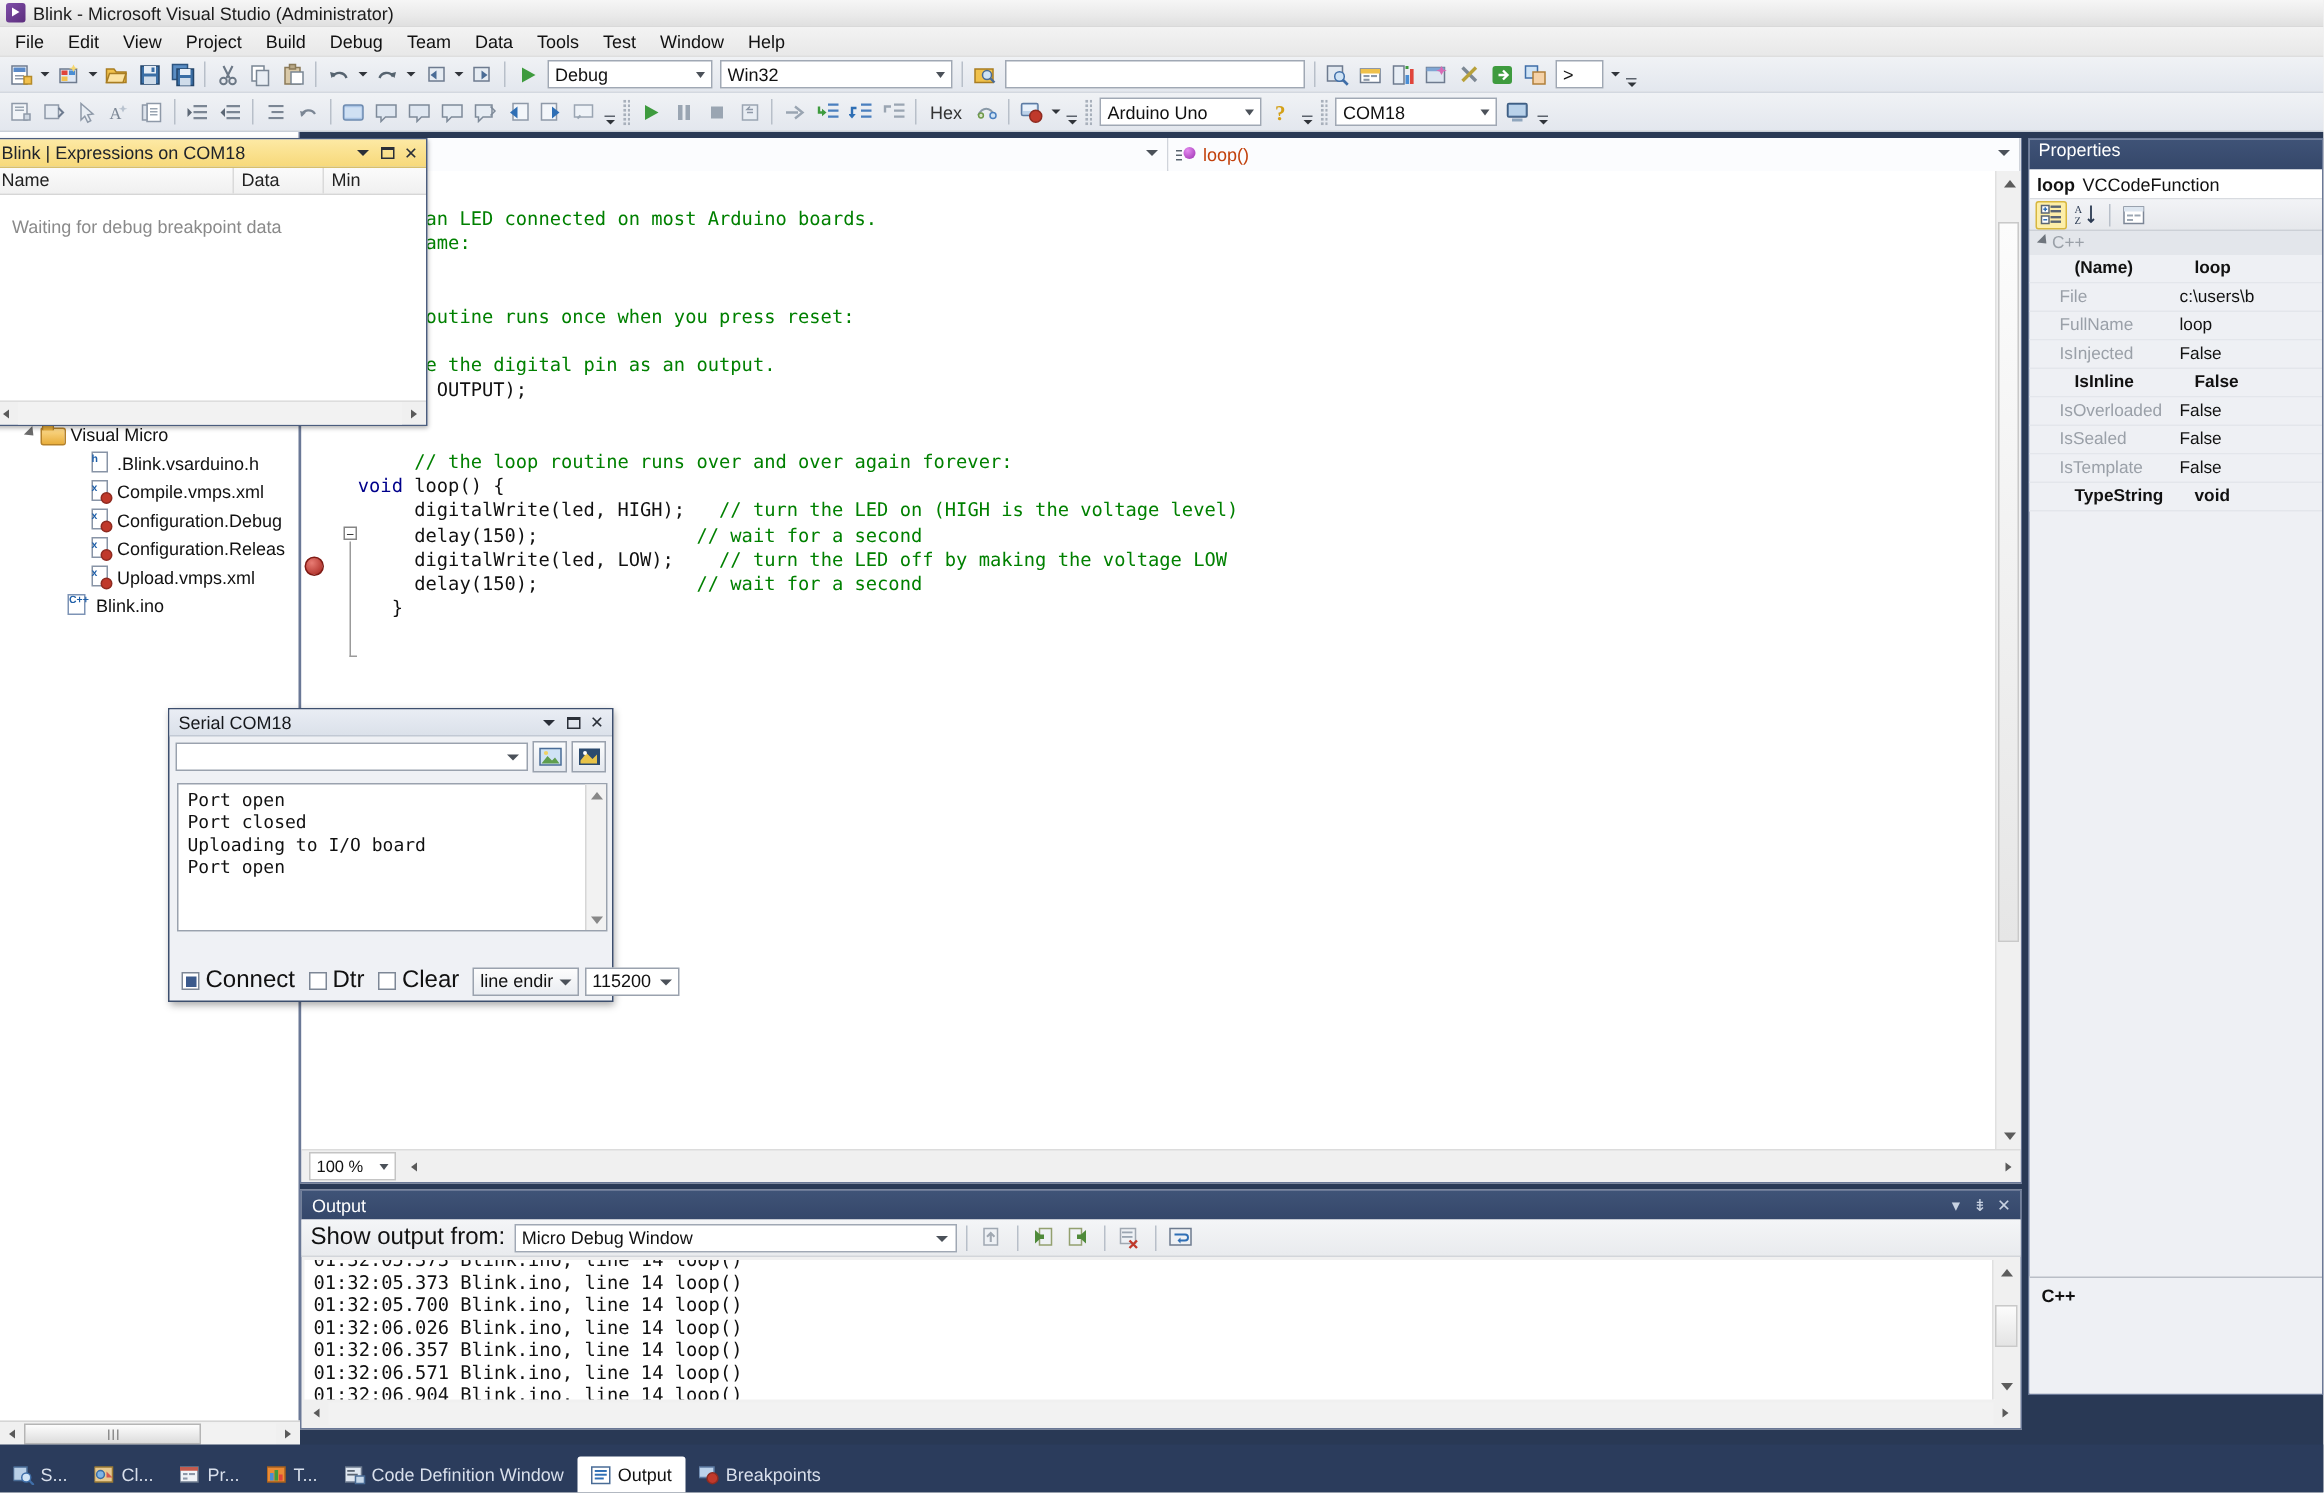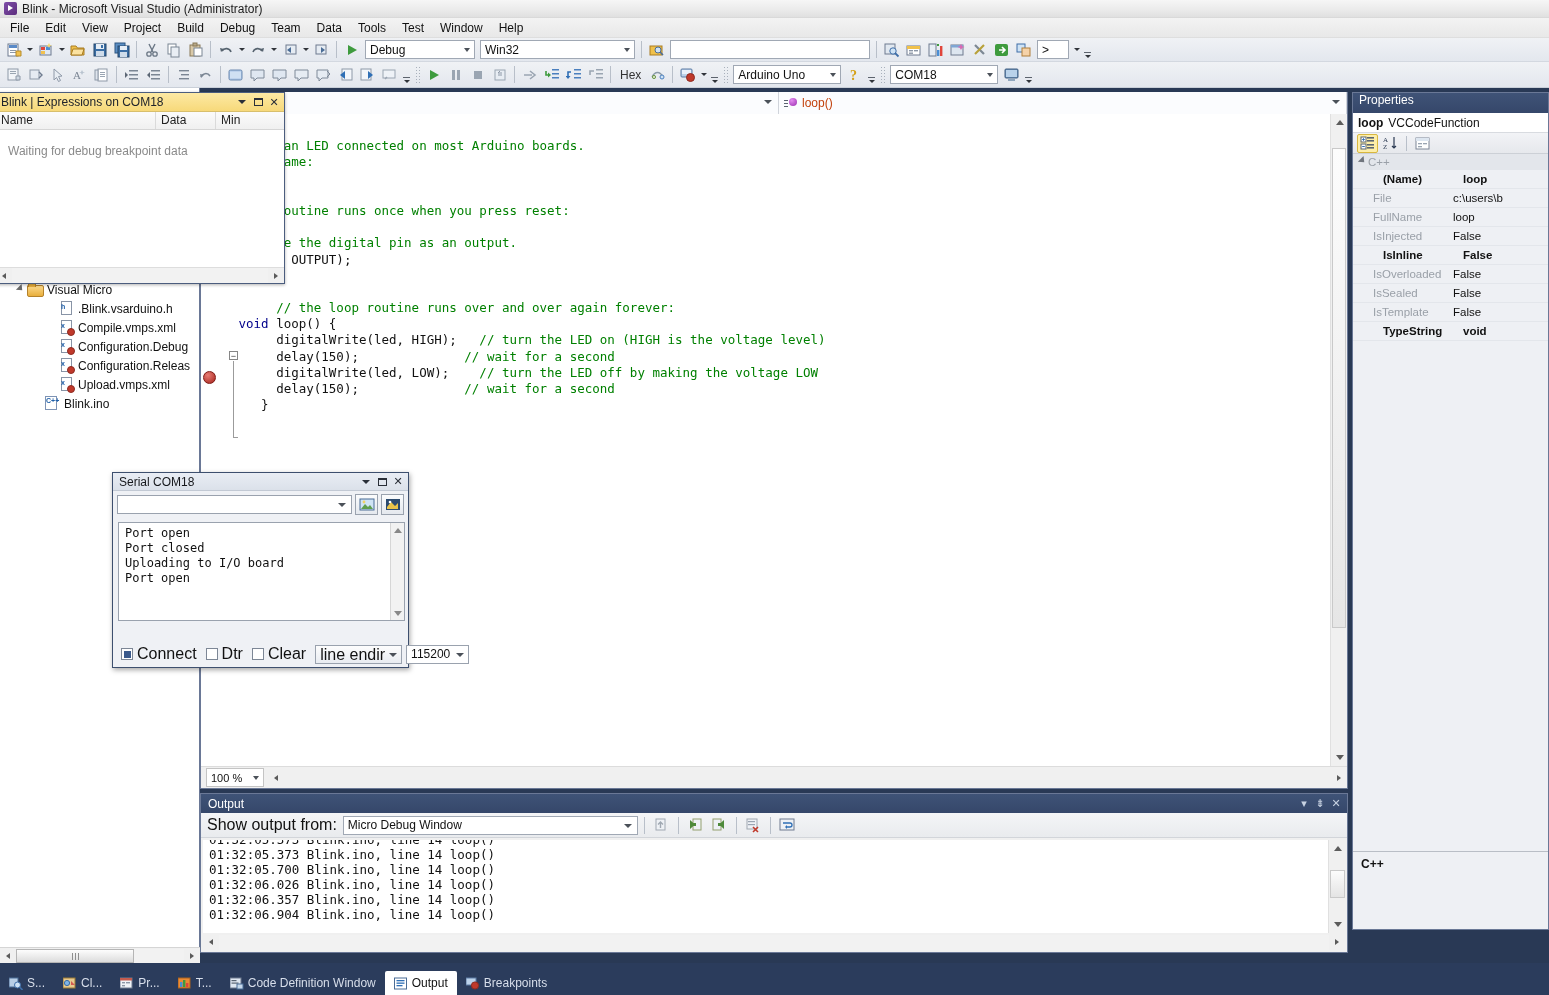--- a/index.html
+++ b/index.html
@@ -197,22 +197,22 @@
                 font-family:"DejaVu Sans Mono","Liberation Mono",monospace; font-size:12px; color:#111; padding:3px 0 0 6px; line-height:15px;}
   .serial-log .sv { position:absolute; right:0; top:0; width:14px; height:97px; background:#f2f2f2; border-left:1px solid #d6d6d6;}
   .serial-log .sv .a { width:14px;height:14px;display:flex;align-items:center;justify-content:center;}
   .serial-log .sv .a.up:after{content:"";border-left:4px solid transparent;border-right:4px solid transparent;border-bottom:5px solid #888;}
   .serial-log .sv .a.dn{position:absolute;bottom:0;left:0;}
   .serial-log .sv .a.dn:after{content:"";border-left:4px solid transparent;border-right:4px solid transparent;border-top:5px solid #888;}
   .serial-foot { position:absolute; left:0; bottom:0; width:295px; height:26px; display:flex; align-items:center; padding-left:8px; gap:4px;}
   .chk { width:12px;height:12px;border:1px solid #7d8796;background:#fff;display:flex;align-items:center;justify-content:center;flex:0 0 auto;}
   .chk.on:after{content:"";width:7px;height:7px;background:#3b5a8c;}
   .fl-lbl{font-size:16px;color:#111;margin-right:5px;}
-  .fl-combo{height:19px;border:1px solid #9aa2ae;background:linear-gradient(to bottom,#fdfdfd,#e9ecf1);display:flex;
-            font-size:16px;color:#111;padding:0 16px 0 4px;position:relative;flex:0 0 auto;}
+  .fl-combo{height:19px;border:1px solid #9aa2ae;background:linear-gradient(to bottom,#fdfdfd,#e9ecf1);display:flex;align-items:center;
+            font-size:12px;color:#111;padding:0 16px 0 4px;position:relative;flex:0 0 auto;}
   .fl-combo .fa{position:absolute;right:4px;top:7px;border-left:4px solid transparent;border-right:4px solid transparent;border-top:4px solid #4b5159;}
   .fl-combo2{height:19px;border:1px solid #9aa2ae;background:#fff;display:flex;align-items:center;font-size:12px;color:#111;
              padding:0 18px 0 4px;position:relative;flex:0 0 auto;}
   .fl-combo2 .fa{position:absolute;right:4px;top:7px;border-left:4px solid transparent;border-right:4px solid transparent;border-top:4px solid #4b5159;}
 
   
   .output {
     position: absolute; left: 200px; top: 793px; width: 1148px; height: 160px;
     background: #f0f0f0; border: 1px solid #6a7896;
   }
@@ -942,20 +942,21 @@
           </svg>
       </span>
     </div>
     <div class="output-body">
       <div id="output-lines">
           <div style="margin-top: -8px; color: rgb(17, 17, 17);">01:32:05.373 Blink.ino, line 14 loop()</div>
           <div>01:32:05.373 Blink.ino, line 14 loop()</div>
           <div>01:32:05.700 Blink.ino, line 14 loop()</div>
           <div>01:32:06.026 Blink.ino, line 14 loop()</div>
           <div>01:32:06.357 Blink.ino, line 14 loop()</div>
+          <div>01:32:06.571 Blink.ino, line 14 loop()</div>
           <div>01:32:06.904 Blink.ino, line 14 loop()</div>
         </div>
     </div>
     <div class="output-vscroll">
       <div class="ev-up"></div>
       <div style="position:absolute;top:30px;left:1px;width:15px;height:28px;background:linear-gradient(to bottom,#fcfcfc,#e4e4e4);border:1px solid #c9c9c9;"></div>
       <div class="ev-dn" style="position:absolute;bottom:0;"></div>
     </div>
     <div class="output-hscroll">
       <span class="sb-arrow l"></span>

